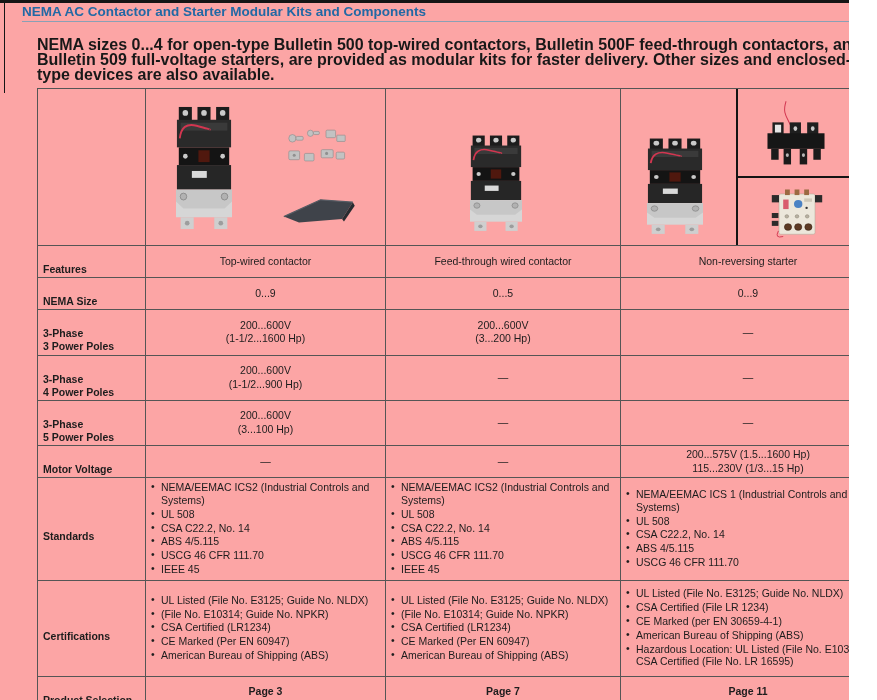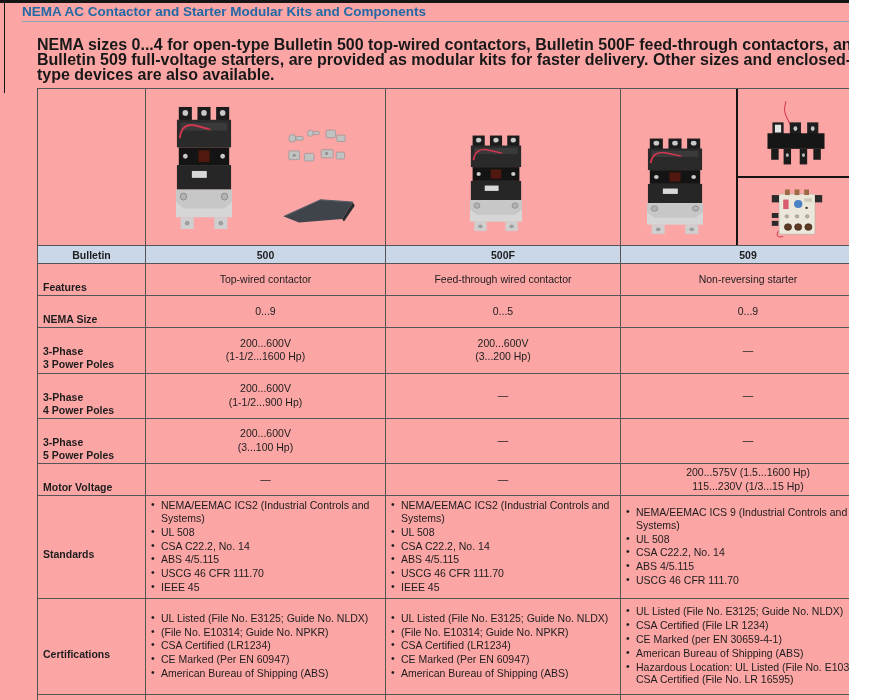--- a/index.html
+++ b/index.html
@@ -189,26 +189,20 @@
               </svg>
           </div>
           <div class="ph" style="left:146px;top:96px;width:60px;height:56px">
             <svg class="stretch" viewBox="0 0 100 100" preserveAspectRatio="none">
                 <use href="#sym-relay"></use>
               </svg>
           </div>
         </td>
       </tr>
 
-      <tr class="r-head">
-        <td>Bulletin</td>
-        <td>500</td>
-        <td>500F</td>
-        <td>509</td>
-      </tr>
 
       <tr class="r-sm">
         <td class="lab">Features</td>
         <td class="val">Top-wired contactor</td>
         <td class="val">Feed-through wired contactor</td>
         <td class="val">Non-reversing starter</td>
       </tr>
 
       <tr class="r-sm">
         <td class="lab">NEMA Size</td>
@@ -272,21 +266,21 @@
               <li>NEMA/EEMAC ICS2 (Industrial Controls and Systems)</li>
               <li>UL 508</li>
               <li>CSA C22.2, No. 14</li>
               <li>ABS 4/5.115</li>
               <li>USCG 46 CFR 111.70</li>
               <li>IEEE 45</li>
             </ul>
         </td>
         <td class="list-cell">
           <ul class="bullets">
-              <li>NEMA/EEMAC ICS 9 (Industrial Controls and Systems)</li>
+              <li>NEMA/EEMAC ICS 1 (Industrial Controls and Systems)</li>
               <li>UL 508</li>
               <li>CSA C22.2, No. 14</li>
               <li>ABS 4/5.115</li>
               <li>USCG 46 CFR 111.70</li>
             </ul>
         </td>
       </tr>
 
       <tr class="r-lg">
         <td class="lab">Certifications</td>

